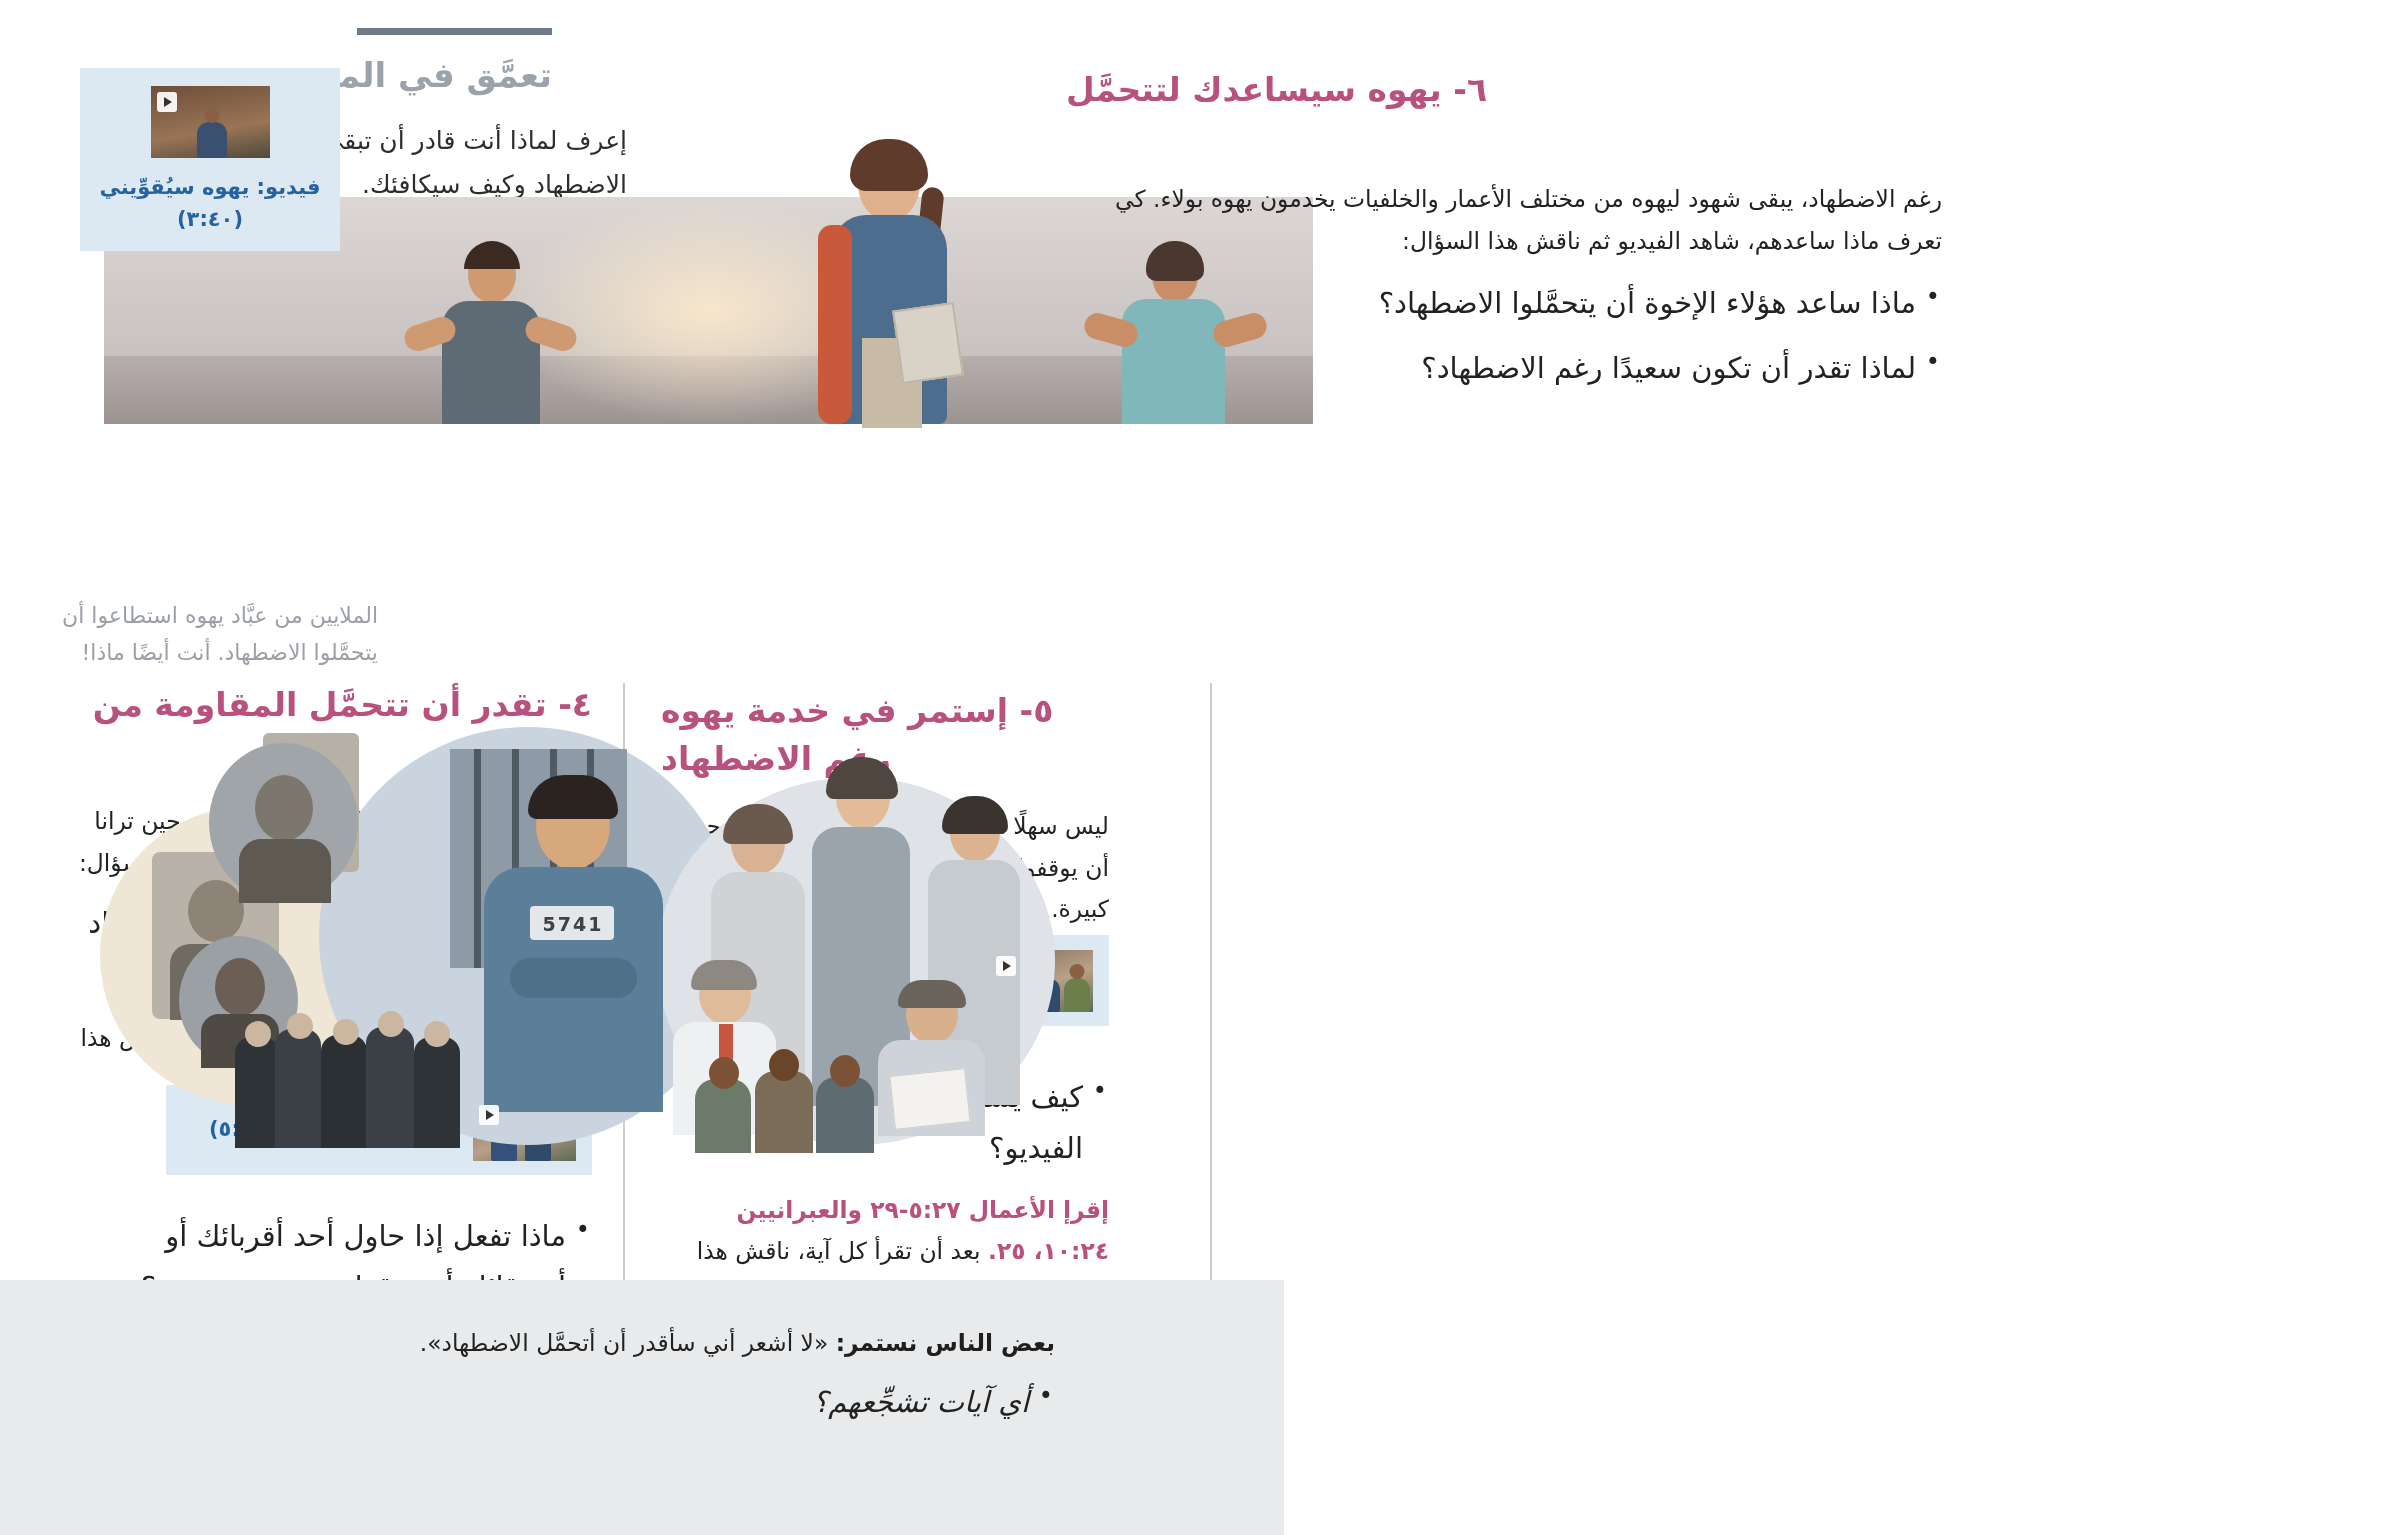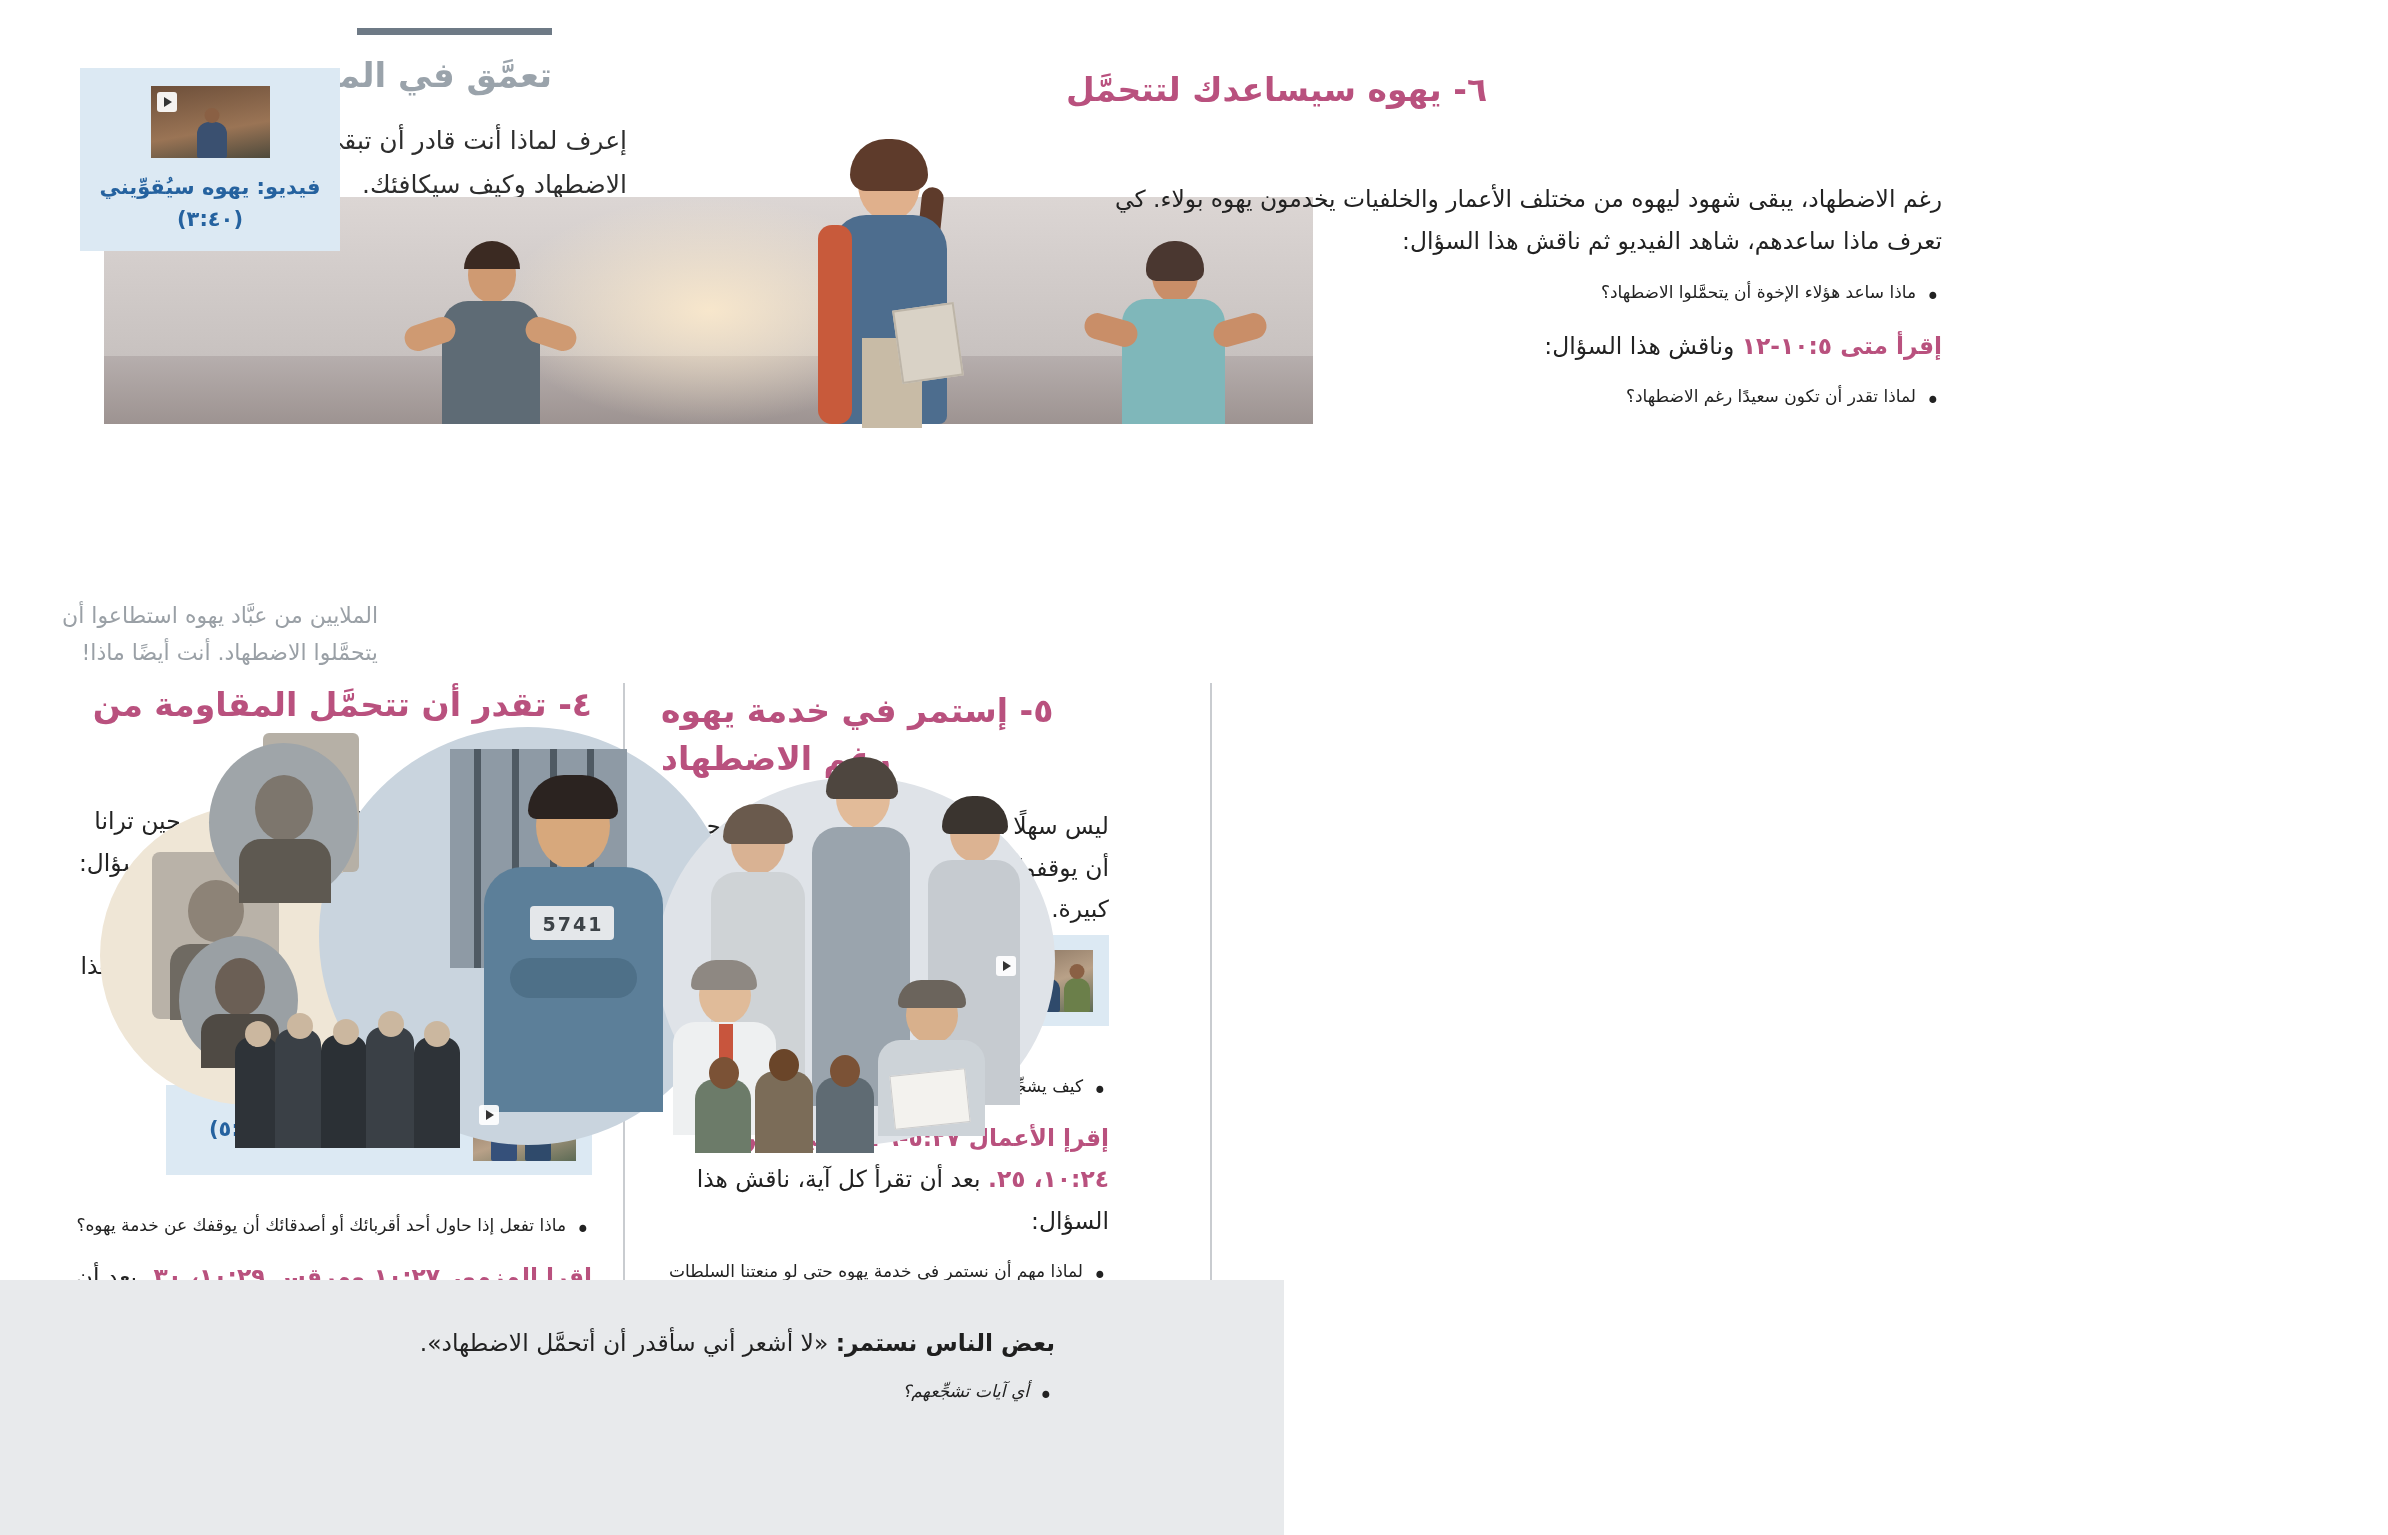--- a/index.html
+++ b/index.html
@@ -46,21 +46,21 @@
     line-height: 1.78;
   }
   .scripture { color: #b9517e; font-weight: bold; }
   .vid-link { color: #2b6cb5; font-weight: bold; }
   ul.bullets { list-style: none; }
   ul.bullets li {
     position: relative;
     padding-right: 26px;
     margin: 12px 0;
     color: #222;
-    font-size: 17px;
+    font-size: 29px;
     line-height: 1.75;
     text-align: right;
   }
   ul.bullets li::before {
     content: "•";
     position: absolute;
     right: 2px;
     top: -2px;
     font-size: 24px;
     color: #222;
@@ -266,24 +266,20 @@
 
 <div class="sec-title" style="position:absolute; right:446px; top:66px; width:876px; text-align:left;">٦- يهوه سيساعدك لتتحمَّل</div>
 
 <div style="position:absolute; right:446px; top:179px; width:876px; text-align:right;">
   <p class="body-text">
     <span>رغم الاضطهاد، يبقى شهود ليهوه من مختلف الأعمار والخلفيات يخدمون يهوه بولاء. كي تعرف ماذا ساعدهم، شاهد الفيديو ثم ناقش هذا السؤال:</span>
   </p>
   <ul class="bullets" style="margin-top:16px;">
     <li>ماذا ساعد هؤلاء الإخوة أن يتحمَّلوا الاضطهاد؟</li>
   </ul>
-  <p class="body-text" style="margin-top:18px;">
-    <span class="scripture">إقرأ متى ١٠:٥-١٢</span>
-    <span>وناقش هذا السؤال:</span>
-  </p>
   <ul class="bullets" style="margin-top:14px;">
     <li>لماذا تقدر أن تكون سعيدًا رغم الاضطهاد؟</li>
   </ul>
 </div>
 
 <div class="sec-title" style="position:absolute; right:1279px; top:687px; width:448px; text-align:left;">٥- إستمر في خدمة يهوه رغم الاضطهاد</div>
 
 <div style="position:absolute; right:1279px; top:806px; width:448px; text-align:right;">
   <p class="body-text">
     <span>ليس سهلًا أن تخدم يهوه حين يجرِّب مَن حولك أن يوقفوك عن ذلك. فهذا يتطلَّب شجاعة كبيرة. شاهد الفيديو وناقش هذا السؤال.</span>

